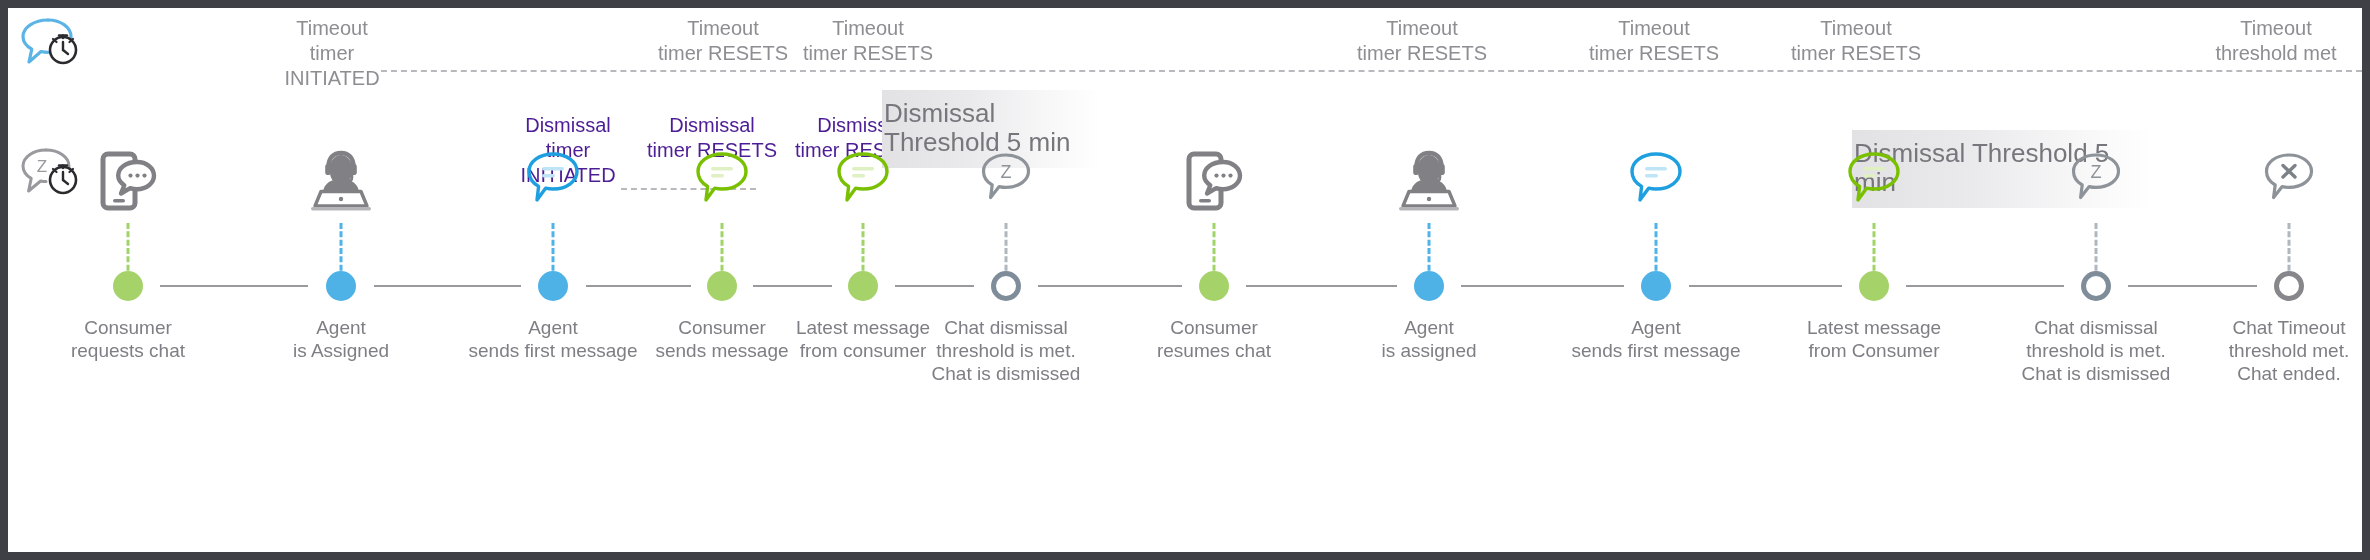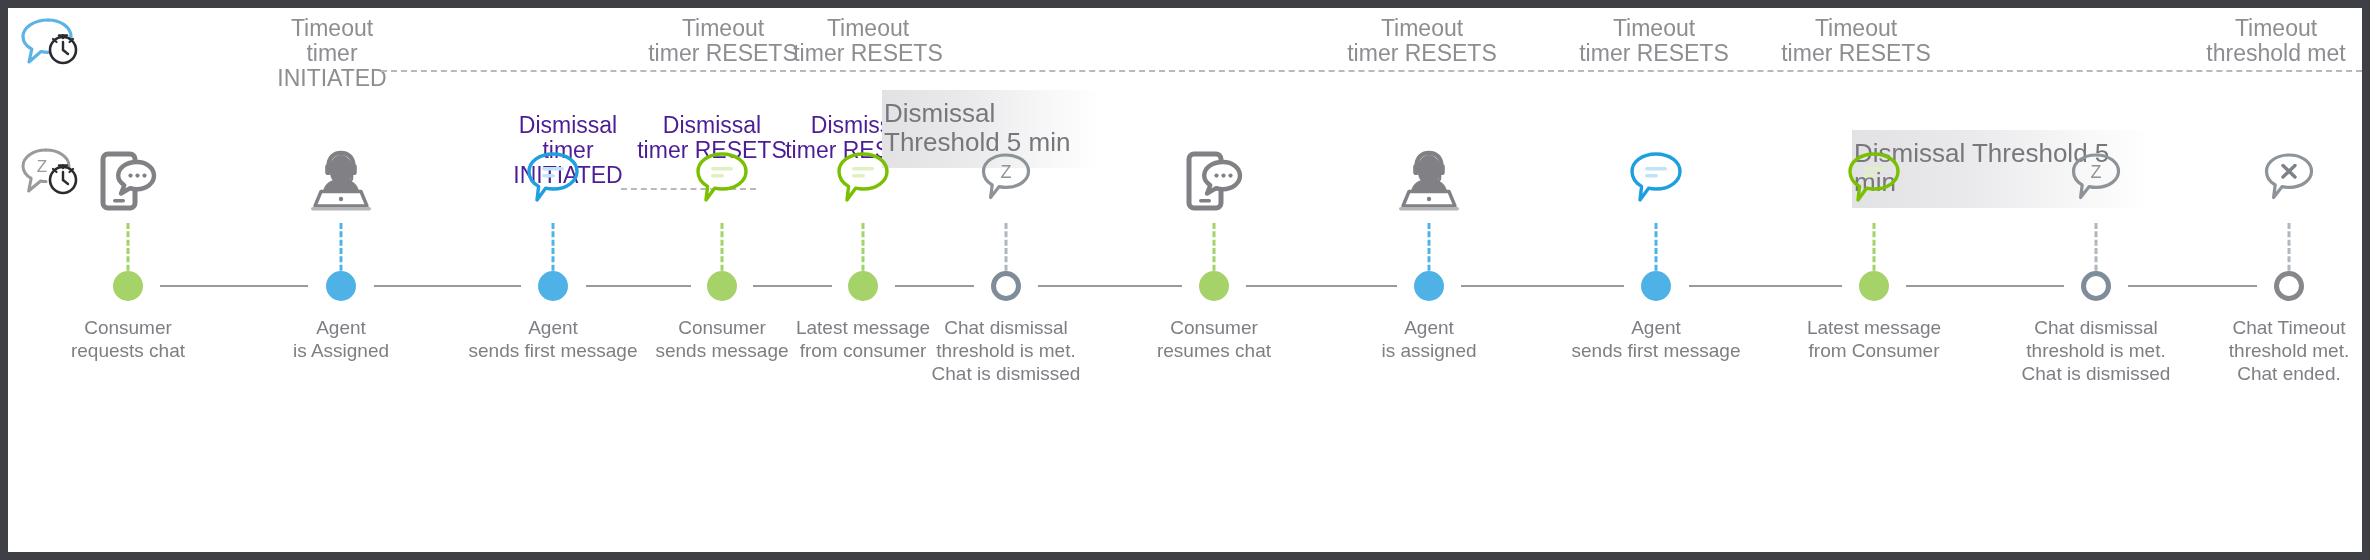--- a/index.html
+++ b/index.html
@@ -19,21 +19,21 @@
 
   
   .legend-item{position:absolute;width:70px;height:60px;}
   .legend-item svg{display:block;}
 
   
   .timer-label{
     position:absolute;
     text-align:center;
     color:#8d8d92;
-    font-size:23px;
+    font-size:20px;
     line-height:25px;
     white-space:pre-line;
     pointer-events:none;
   }
   .timer-label.dismissal{color:#4c1d95;}
 
   
   .dash-rule{
     position:absolute;
     height:0;

